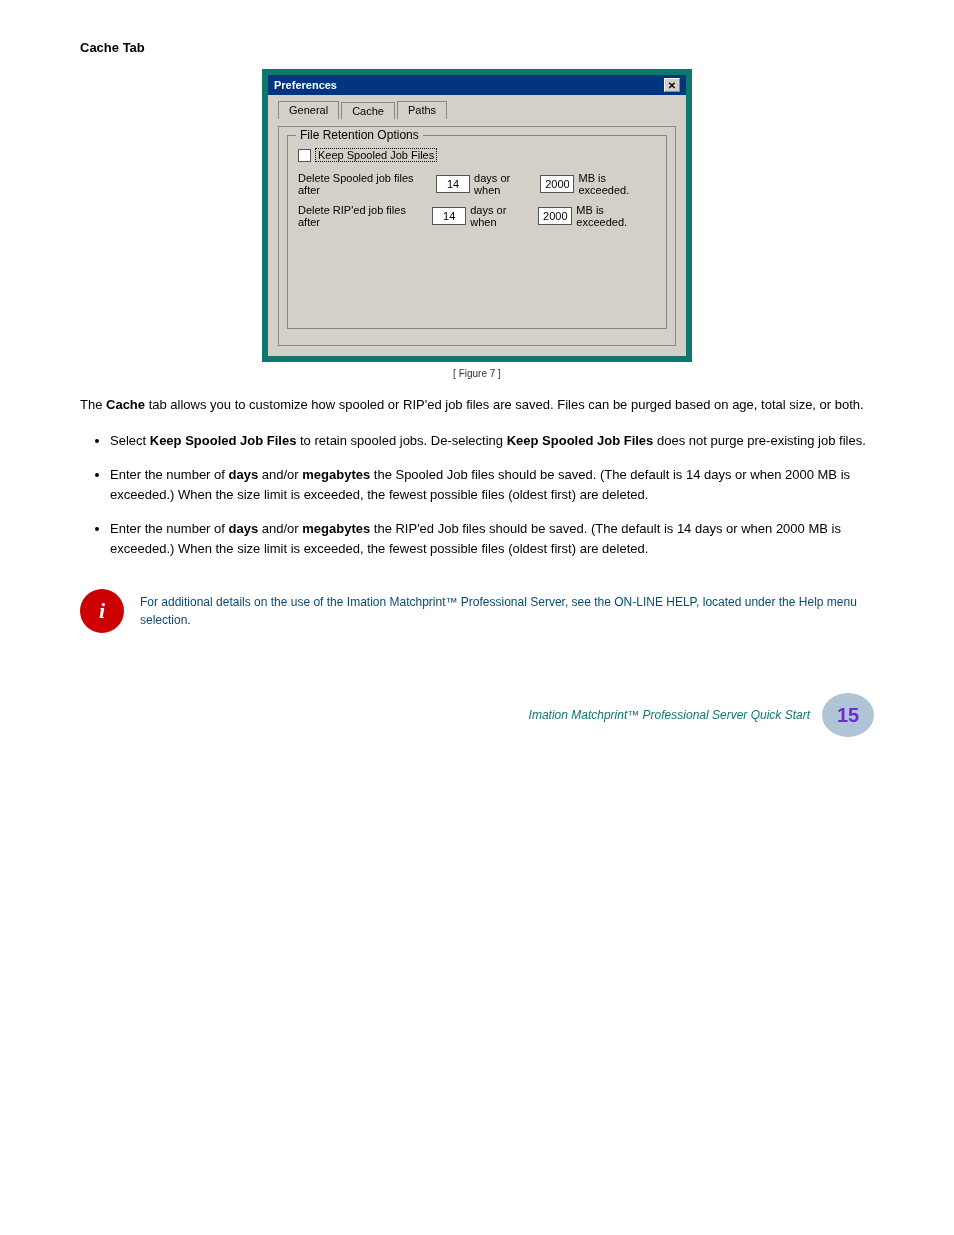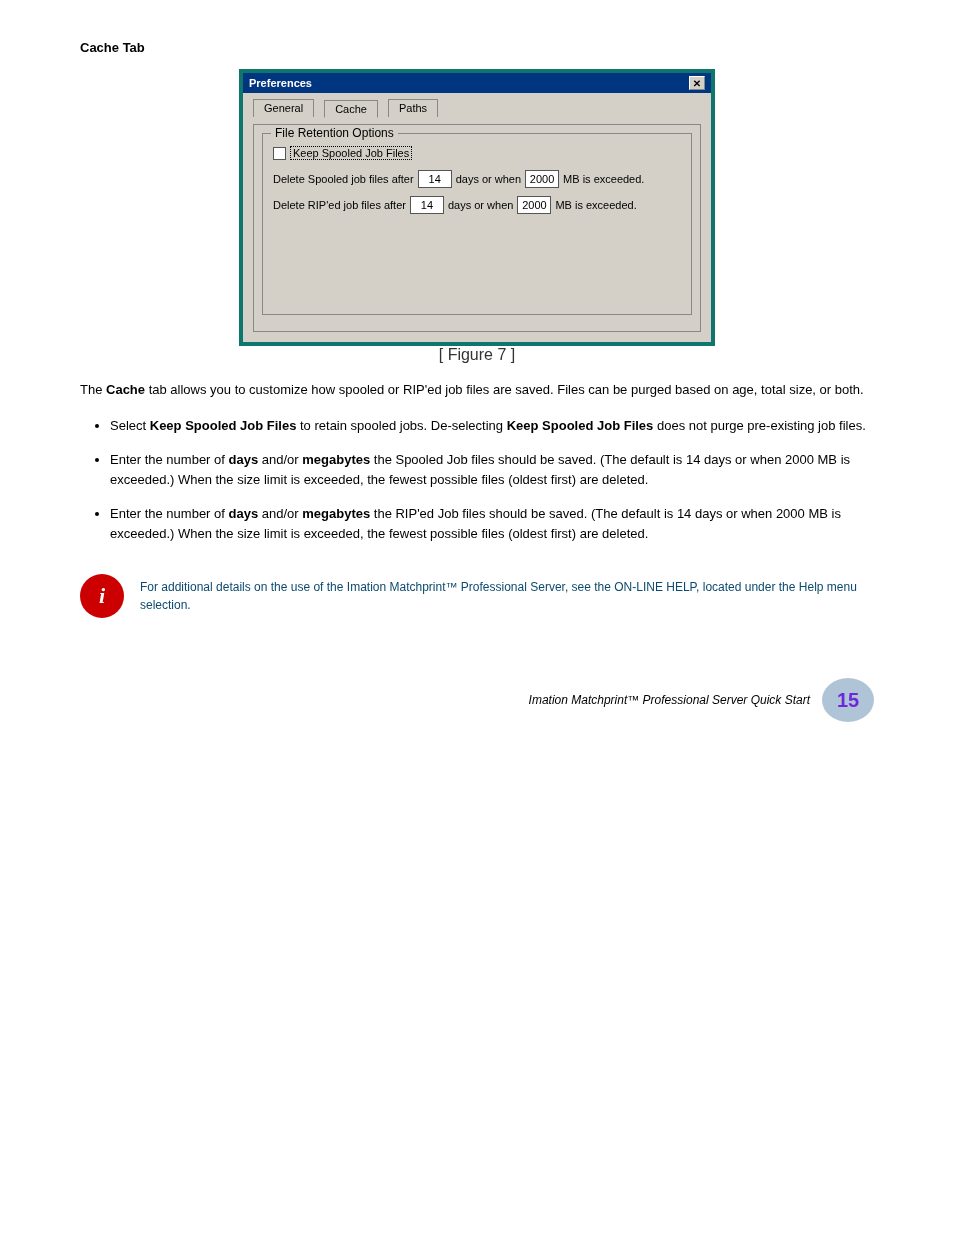--- a/index.html
+++ b/index.html
@@ -21,22 +21,22 @@
 
     
     .dialog-wrapper {
       display: flex;
       flex-direction: column;
       align-items: center;
       margin-bottom: 10px;
     }
 
     .dialog {
-      width: 476px;
-      border: 4px solid #0f766e;
+      width: 430px;
+      border: 6px solid #0f766e;
       background: #d4d0c8;
       font-family: 'Tahoma', Arial, sans-serif;
       font-size: 11px;
     }
 
     .dialog-titlebar {
       background: #003580;
       color: #fff;
       padding: 3px 6px;
       font-size: 11px;
@@ -61,21 +61,21 @@
       color: #000;
       cursor: pointer;
     }
 
     .dialog-body {
       padding: 6px 10px 10px;
     }
 
     .dialog-tabs {
       display: flex;
-      gap: 8px;
+      gap: 0;
       margin-bottom: 8px;
     }
 
     .tab {
       padding: 2px 10px;
       border: 1px solid #888;
       border-bottom: none;
       background: #d4d0c8;
       font-size: 11px;
       cursor: pointer;
@@ -167,22 +167,22 @@
       background: #d4d0c8;
       border: 1px solid #888;
       border-top-color: #fff;
       border-left-color: #fff;
       font-size: 11px;
       cursor: pointer;
     }
 
     .figure-caption {
       text-align: center;
-      font-size: 16px;
-      margin-top: 0;
+      font-size: 10px;
+      margin-top: 6px;
       color: #333;
     }
 
     
     .body-text {
       font-size: 13px;
       line-height: 1.5;
       margin: 16px 0;
     }
 
@@ -233,21 +233,21 @@
     .page-footer {
       display: flex;
       justify-content: flex-end;
       align-items: center;
       margin-top: 60px;
       border-top: none;
     }
 
     .footer-text {
       font-size: 12px;
-      color: #000000;
+      color: #0f766e;
       font-style: italic;
       text-align: center;
     }
 
     .page-number-badge {
       width: 52px;
       height: 44px;
       background: #b0c4d8;
       border-radius: 50%;
       display: flex;

